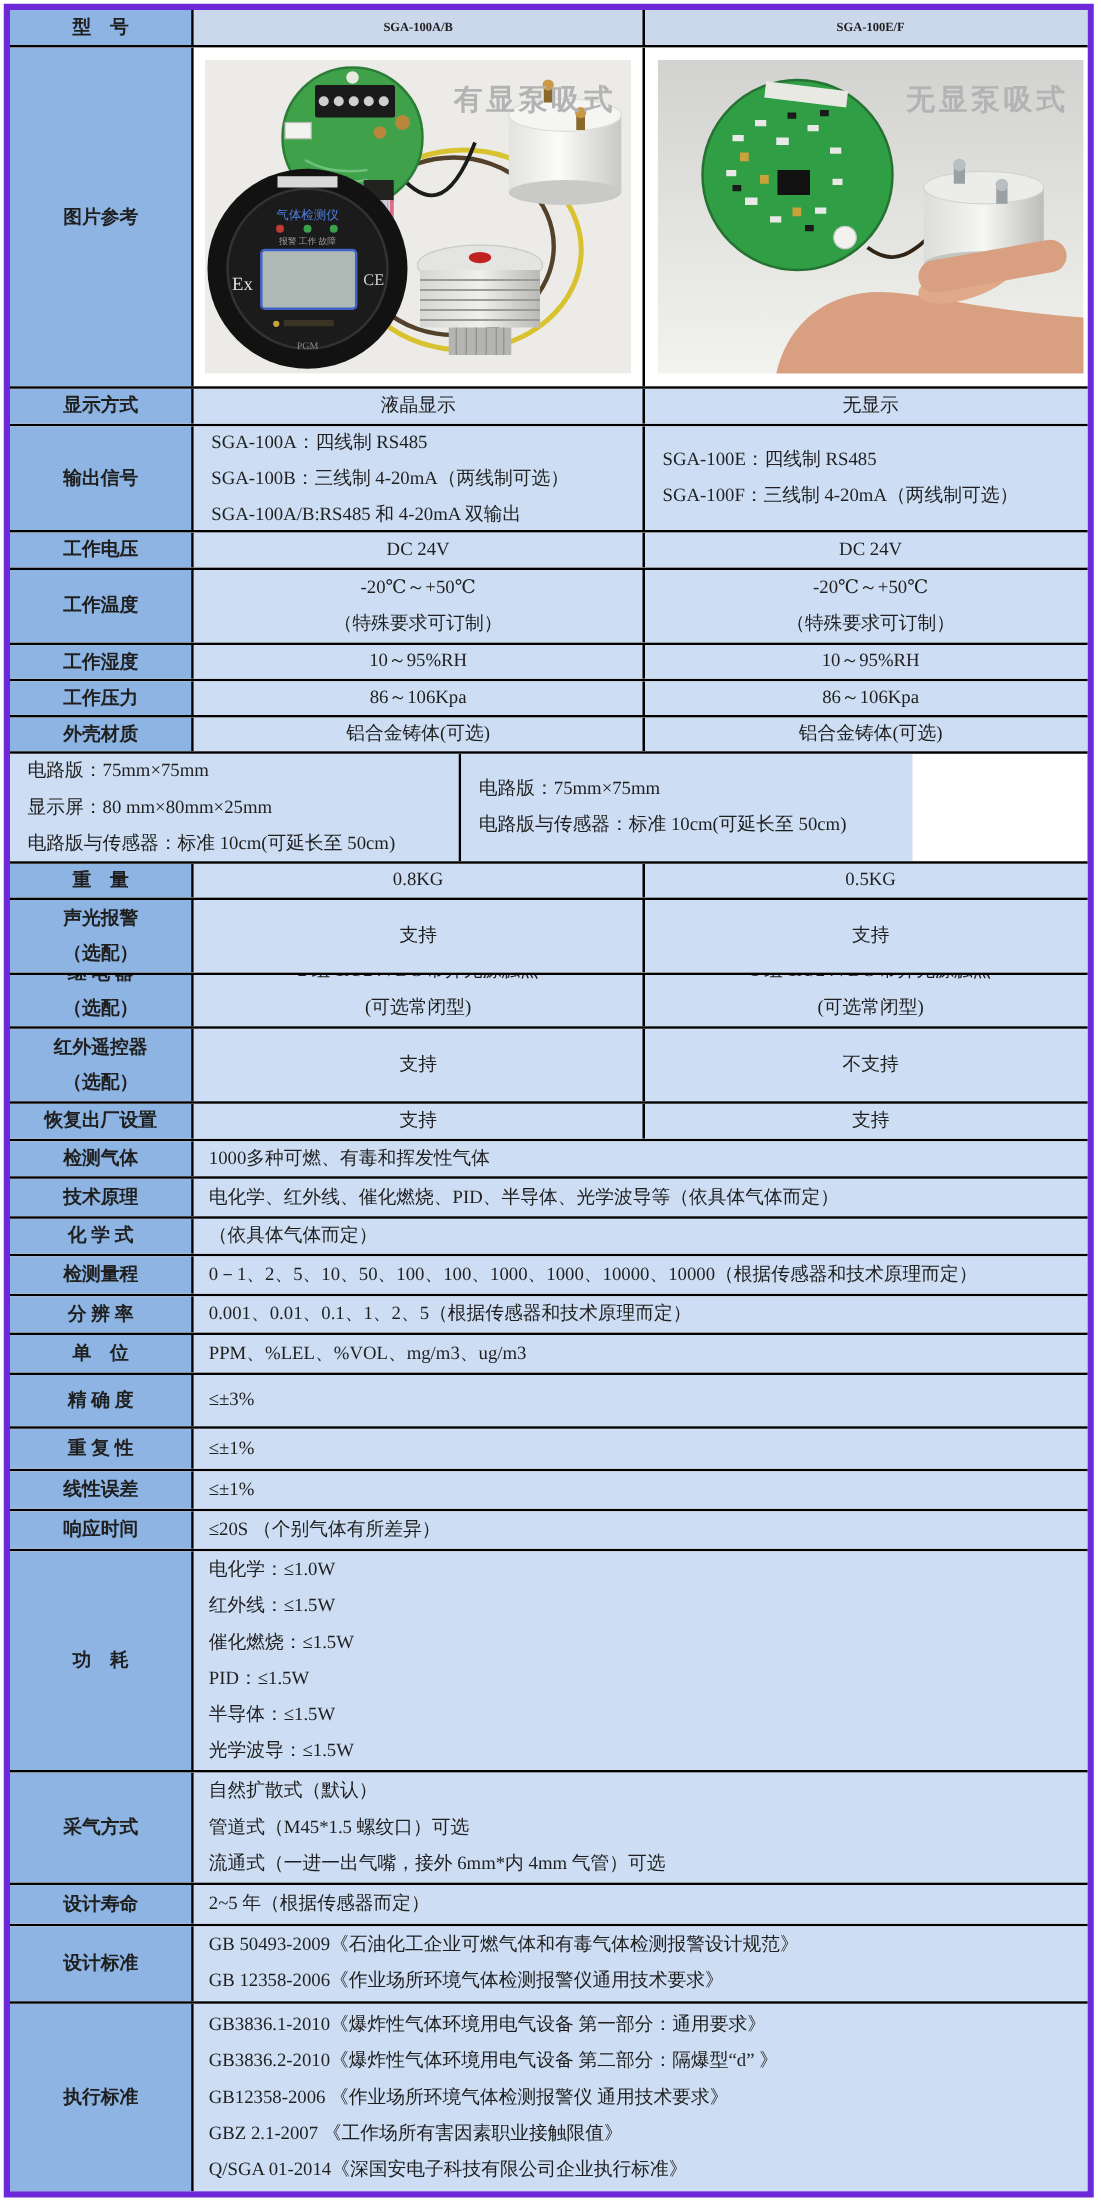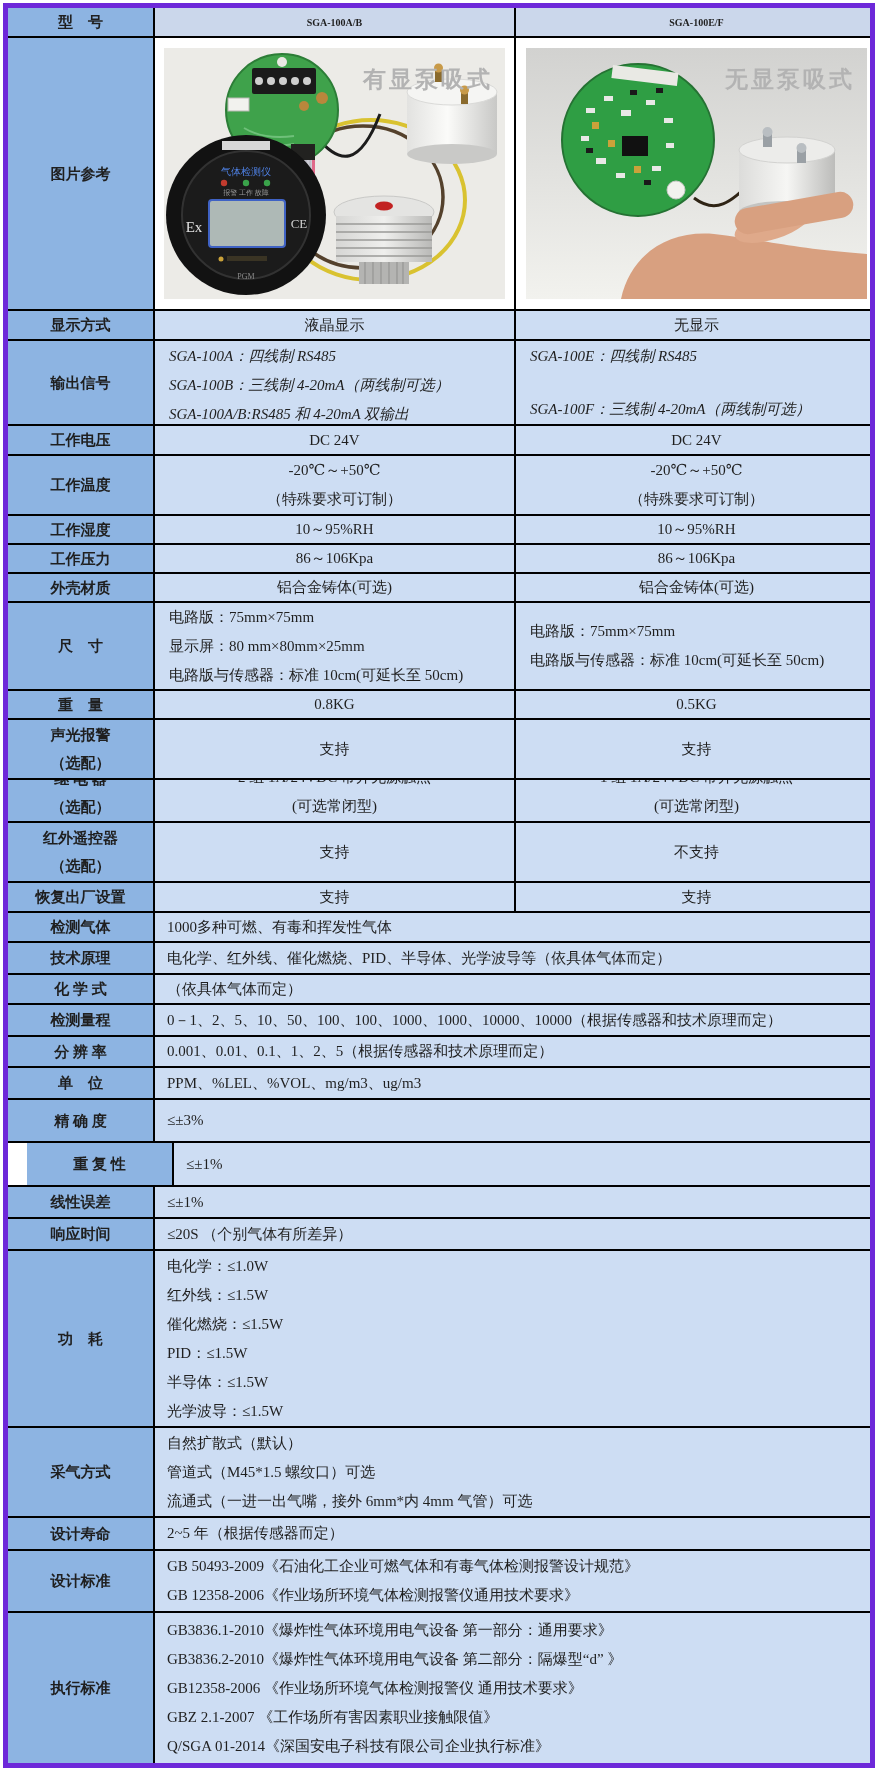--- a/index.html
+++ b/index.html
@@ -31,21 +31,21 @@
     width:361px;min-width:361px;background:var(--cell-bg,#cdddf3);
     border-right:2px solid #000;font-size:15px;
   }
   .data-cell.last{border-right:none;}
   .span-cell{
     flex:1;background:var(--cell-bg,#cdddf3);
     align-items:flex-start;text-align:left;
     padding-left:12px;padding-right:8px;font-size:15px;
   }
   .align-left{align-items:flex-start;text-align:left;padding-left:14px;padding-right:6px;}
-  .valign-top{justify-content:space-between;padding-top:1px;font-style:italic;}
+  .valign-top{justify-content:center;padding-top:1px;}
   .line{line-height:29px;white-space:nowrap;}
   .label-cell .line{line-height:28px;white-space:nowrap;}
   
   .header-row{height:30px;}
   .header-model{
     background:var(--header-bg,#cbd7eb);font-weight:bold;font-size:10px;
   }
   
   .photo-row{height:273px;}
   .photo-cell{
@@ -324,23 +324,20 @@
           <div class="line">外壳材质</div>
         </div>
         <div class="cell data-cell">
           <div class="line">铝合金铸体(可选)</div>
         </div>
         <div class="cell data-cell last">
           <div class="line">铝合金铸体(可选)</div>
         </div>
       </div>
       <div class="t-row" style="height: 88px;">
-        <div class="cell label-cell">
-          <div class="line">尺　寸</div>
-        </div>
         <div class="cell data-cell align-left">
           <div class="line">电路版：75mm×75mm</div>
           <div class="line">显示屏：80 mm×80mm×25mm</div>
           <div class="line">电路版与传感器：标准 10cm(可延长至 50cm)</div>
         </div>
         <div class="cell data-cell last align-left">
           <div class="line">电路版：75mm×75mm</div>
           <div class="line">电路版与传感器：标准 10cm(可延长至 50cm)</div>
         </div>
       </div>
@@ -453,21 +450,21 @@
         </div>
       </div>
       <div class="t-row" style="height: 43px;">
         <div class="cell label-cell">
           <div class="line">精 确 度</div>
         </div>
         <div class="cell span-cell">
           <div class="line">≤±3%</div>
         </div>
       </div>
-      <div class="t-row" style="height: 44px; padding-left: 19px;">
+      <div class="t-row" style="height: 34px;">
         <div class="cell label-cell">
           <div class="line">重 复 性</div>
         </div>
         <div class="cell span-cell">
           <div class="line">≤±1%</div>
         </div>
       </div>
       <div class="t-row" style="height: 32px;">
         <div class="cell label-cell">
           <div class="line">线性误差</div>

